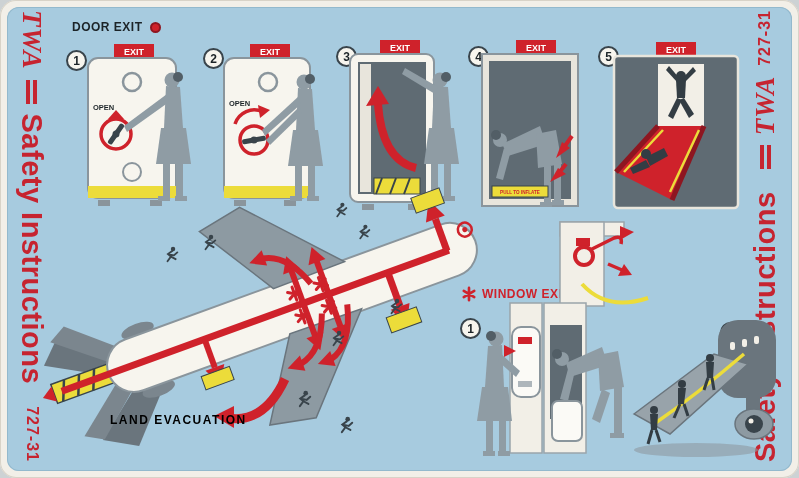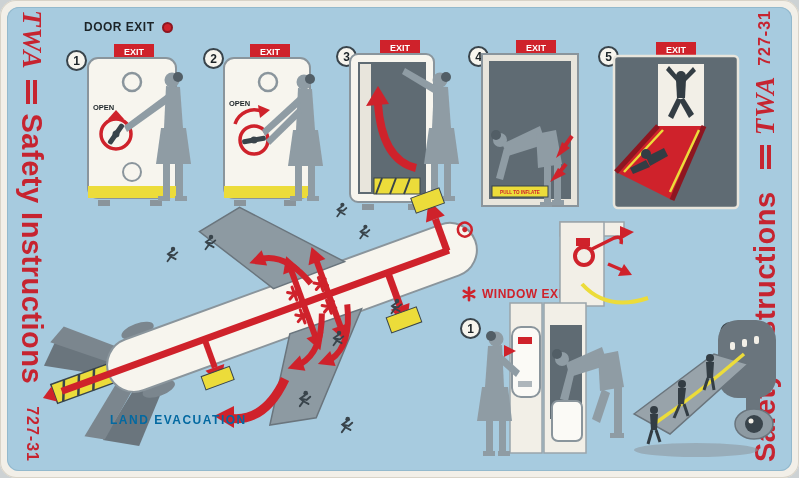--- a/index.html
+++ b/index.html
@@ -15,23 +15,23 @@
   .strip-left{left:8px;top:10px;width:452px;height:48px;transform-origin:24px 24px;transform:rotate(90deg)}
   .strip-right{left:741px;top:414px;width:452px;height:48px;transform-origin:24px 24px;transform:rotate(-90deg)}
   .brand{font-family:"Liberation Serif",serif;font-style:italic;font-weight:bold;font-size:27px;color:#c62430;letter-spacing:1px}
   .brand-bars{display:inline-block;width:24px}
   .brand-bars i{display:block;height:4px;background:#c62430;margin:3px 0}
   .strip-title{font-weight:bold;font-size:29px;color:#c62430;letter-spacing:.5px}
   .model{font-weight:bold;font-size:16px;color:#c62430;letter-spacing:1px}
   .push{margin-left:auto}
 
   
-  .door-exit-label{left:84px;top:20px;display:flex;align-items:center;gap:7px;font-size:12px;font-weight:bold;color:#1c2428;letter-spacing:.5px}
+  .door-exit-label{left:72px;top:20px;display:flex;align-items:center;gap:7px;font-size:12px;font-weight:bold;color:#1c2428;letter-spacing:.5px}
   .red-dot{width:11px;height:11px;border-radius:50%;background:#cf222b;border:2px solid #8e1620}
-  .land-evac{left:110px;top:413px;font-size:12px;font-weight:bold;color:#0369a1;letter-spacing:1.5px}
+  .land-evac{left:110px;top:413px;font-size:12px;font-weight:bold;color:#000000;letter-spacing:1.5px}
   .window-exit-label{left:462px;top:287px;display:flex;align-items:center;gap:6px;font-size:12px;font-weight:bold;color:#cf222b;letter-spacing:.5px}
 
   
   .badge{position:absolute;width:21px;height:21px;border-radius:50%;background:#f7f5ee;border:2px solid #39444b;color:#1c2428;font-size:12px;font-weight:bold;display:flex;align-items:center;justify-content:center}
 
   svg{position:absolute;overflow:visible}
   svg text{font-family:"Liberation Sans",sans-serif;font-weight:bold}
   .fig{fill:#8f9ca4}
   .fig-dark{fill:#525e66}
   .fig3{fill:#333d44}

